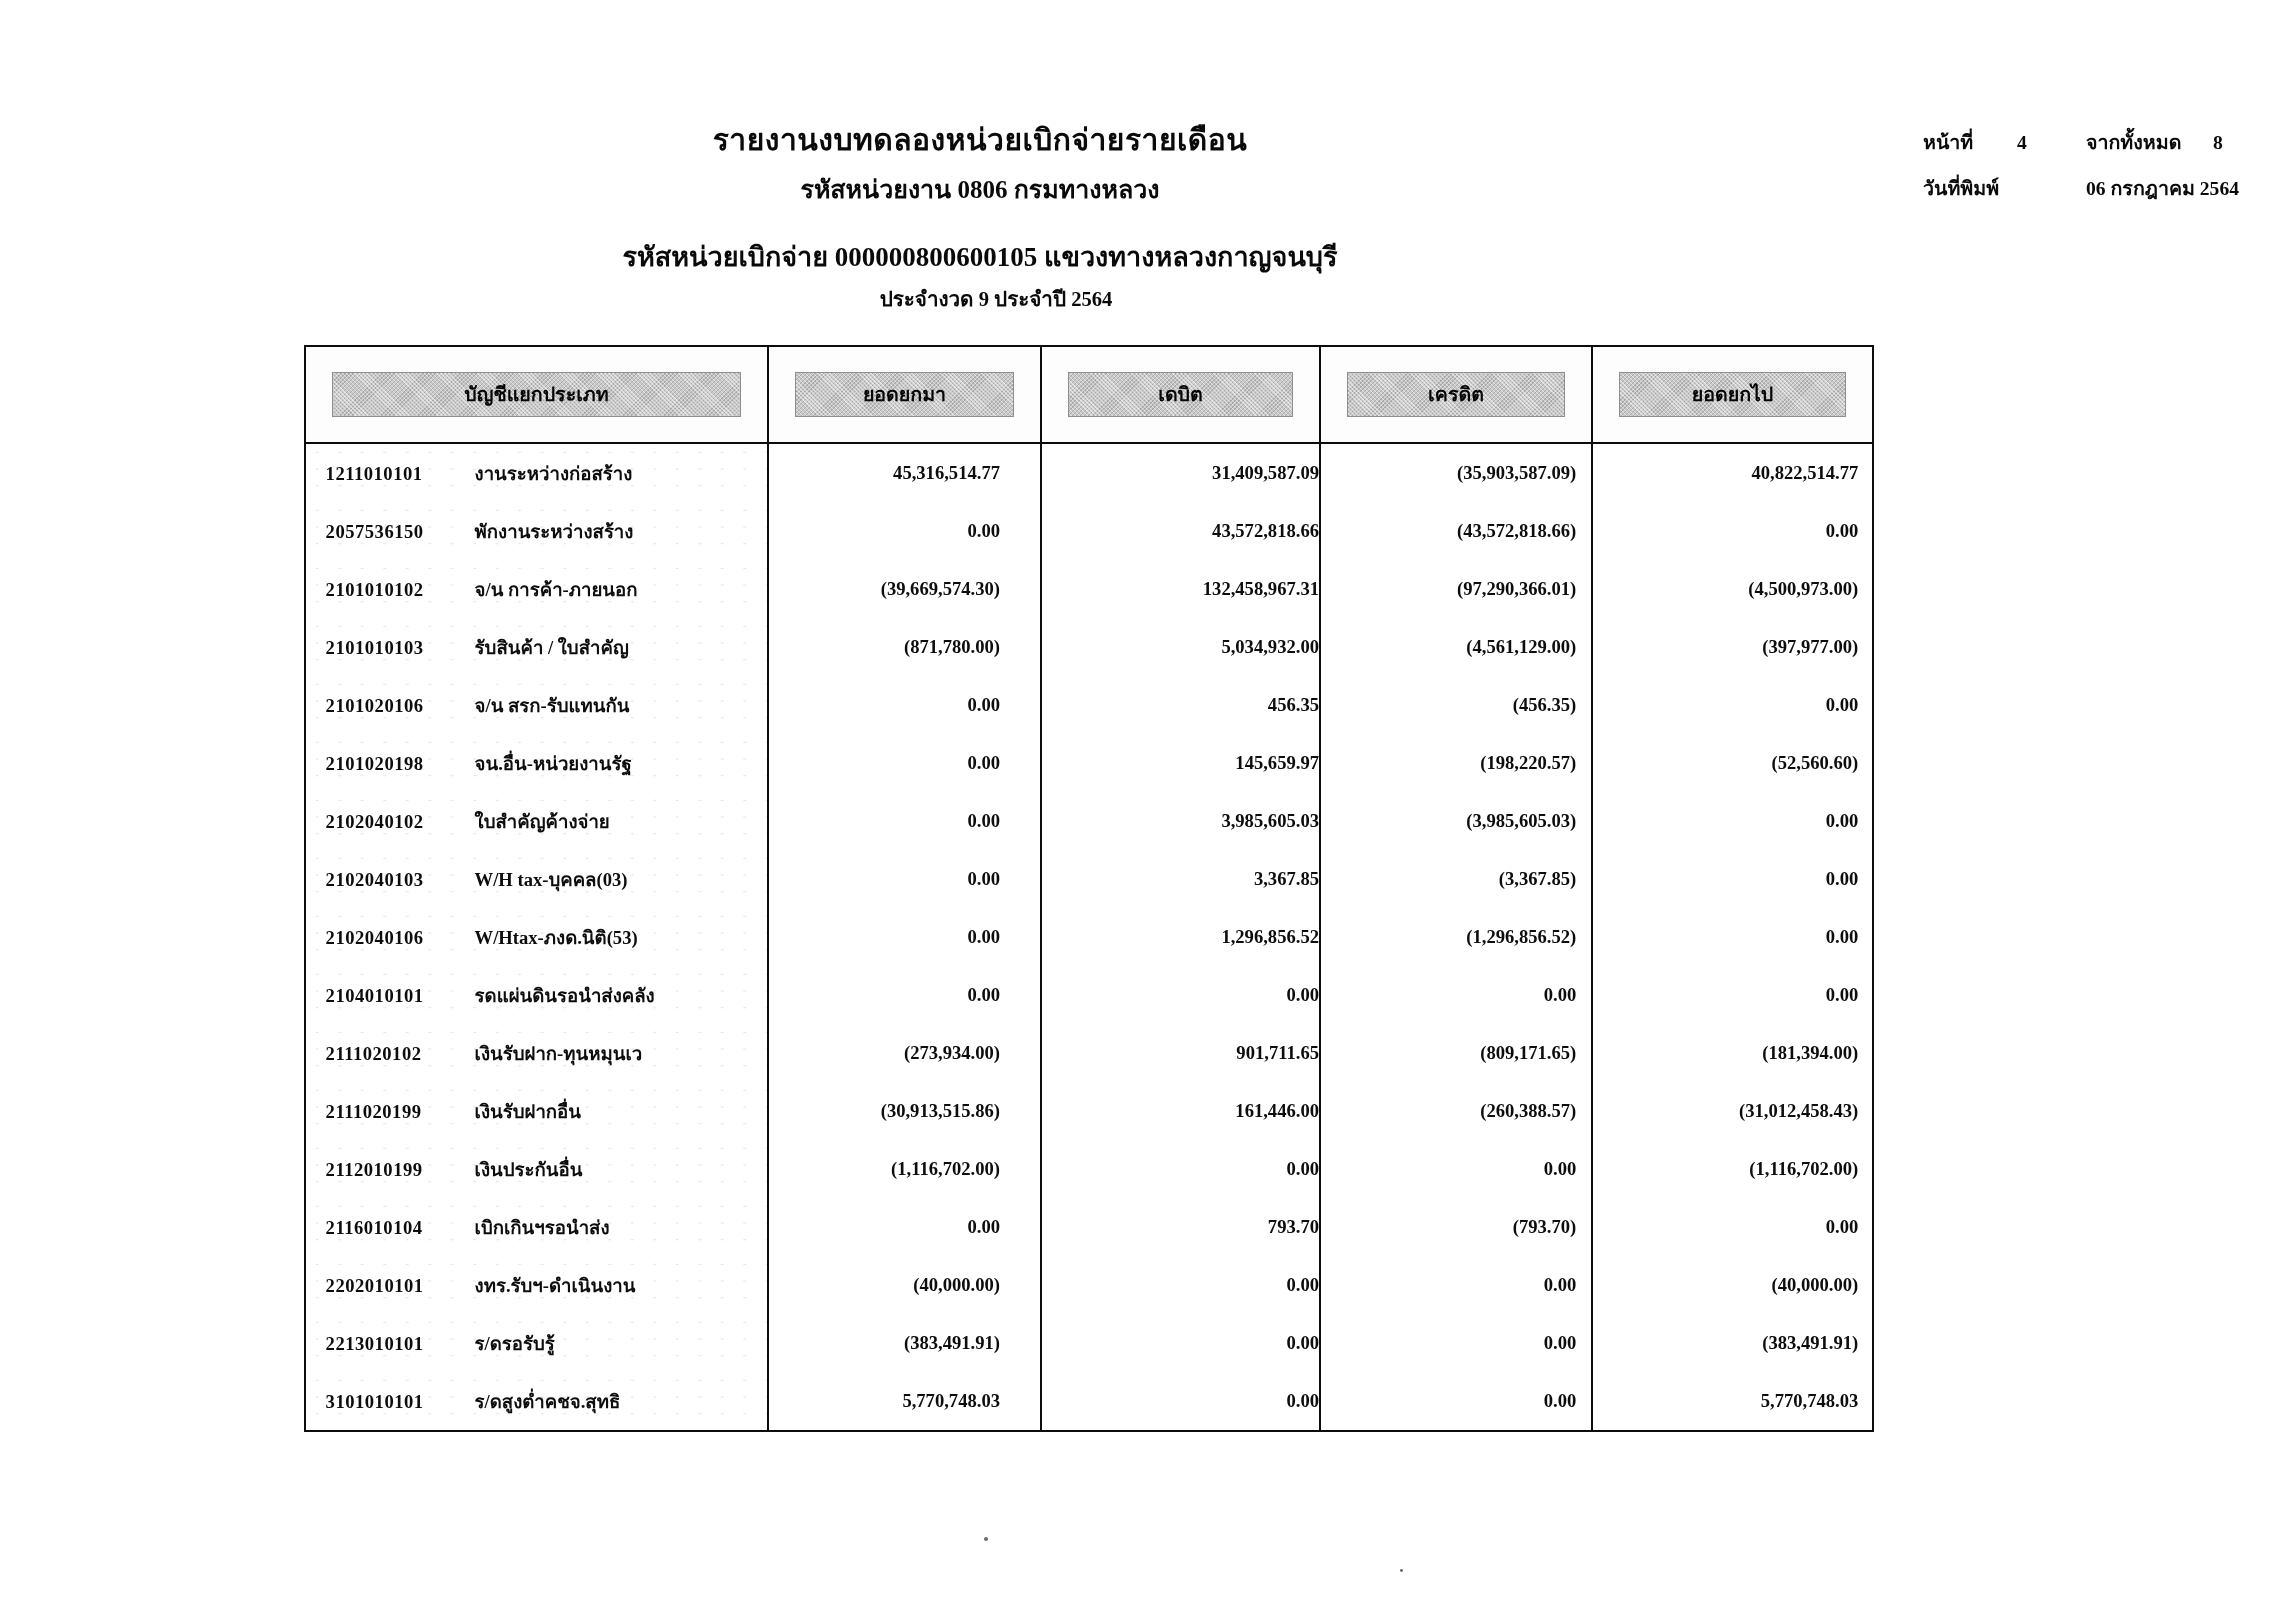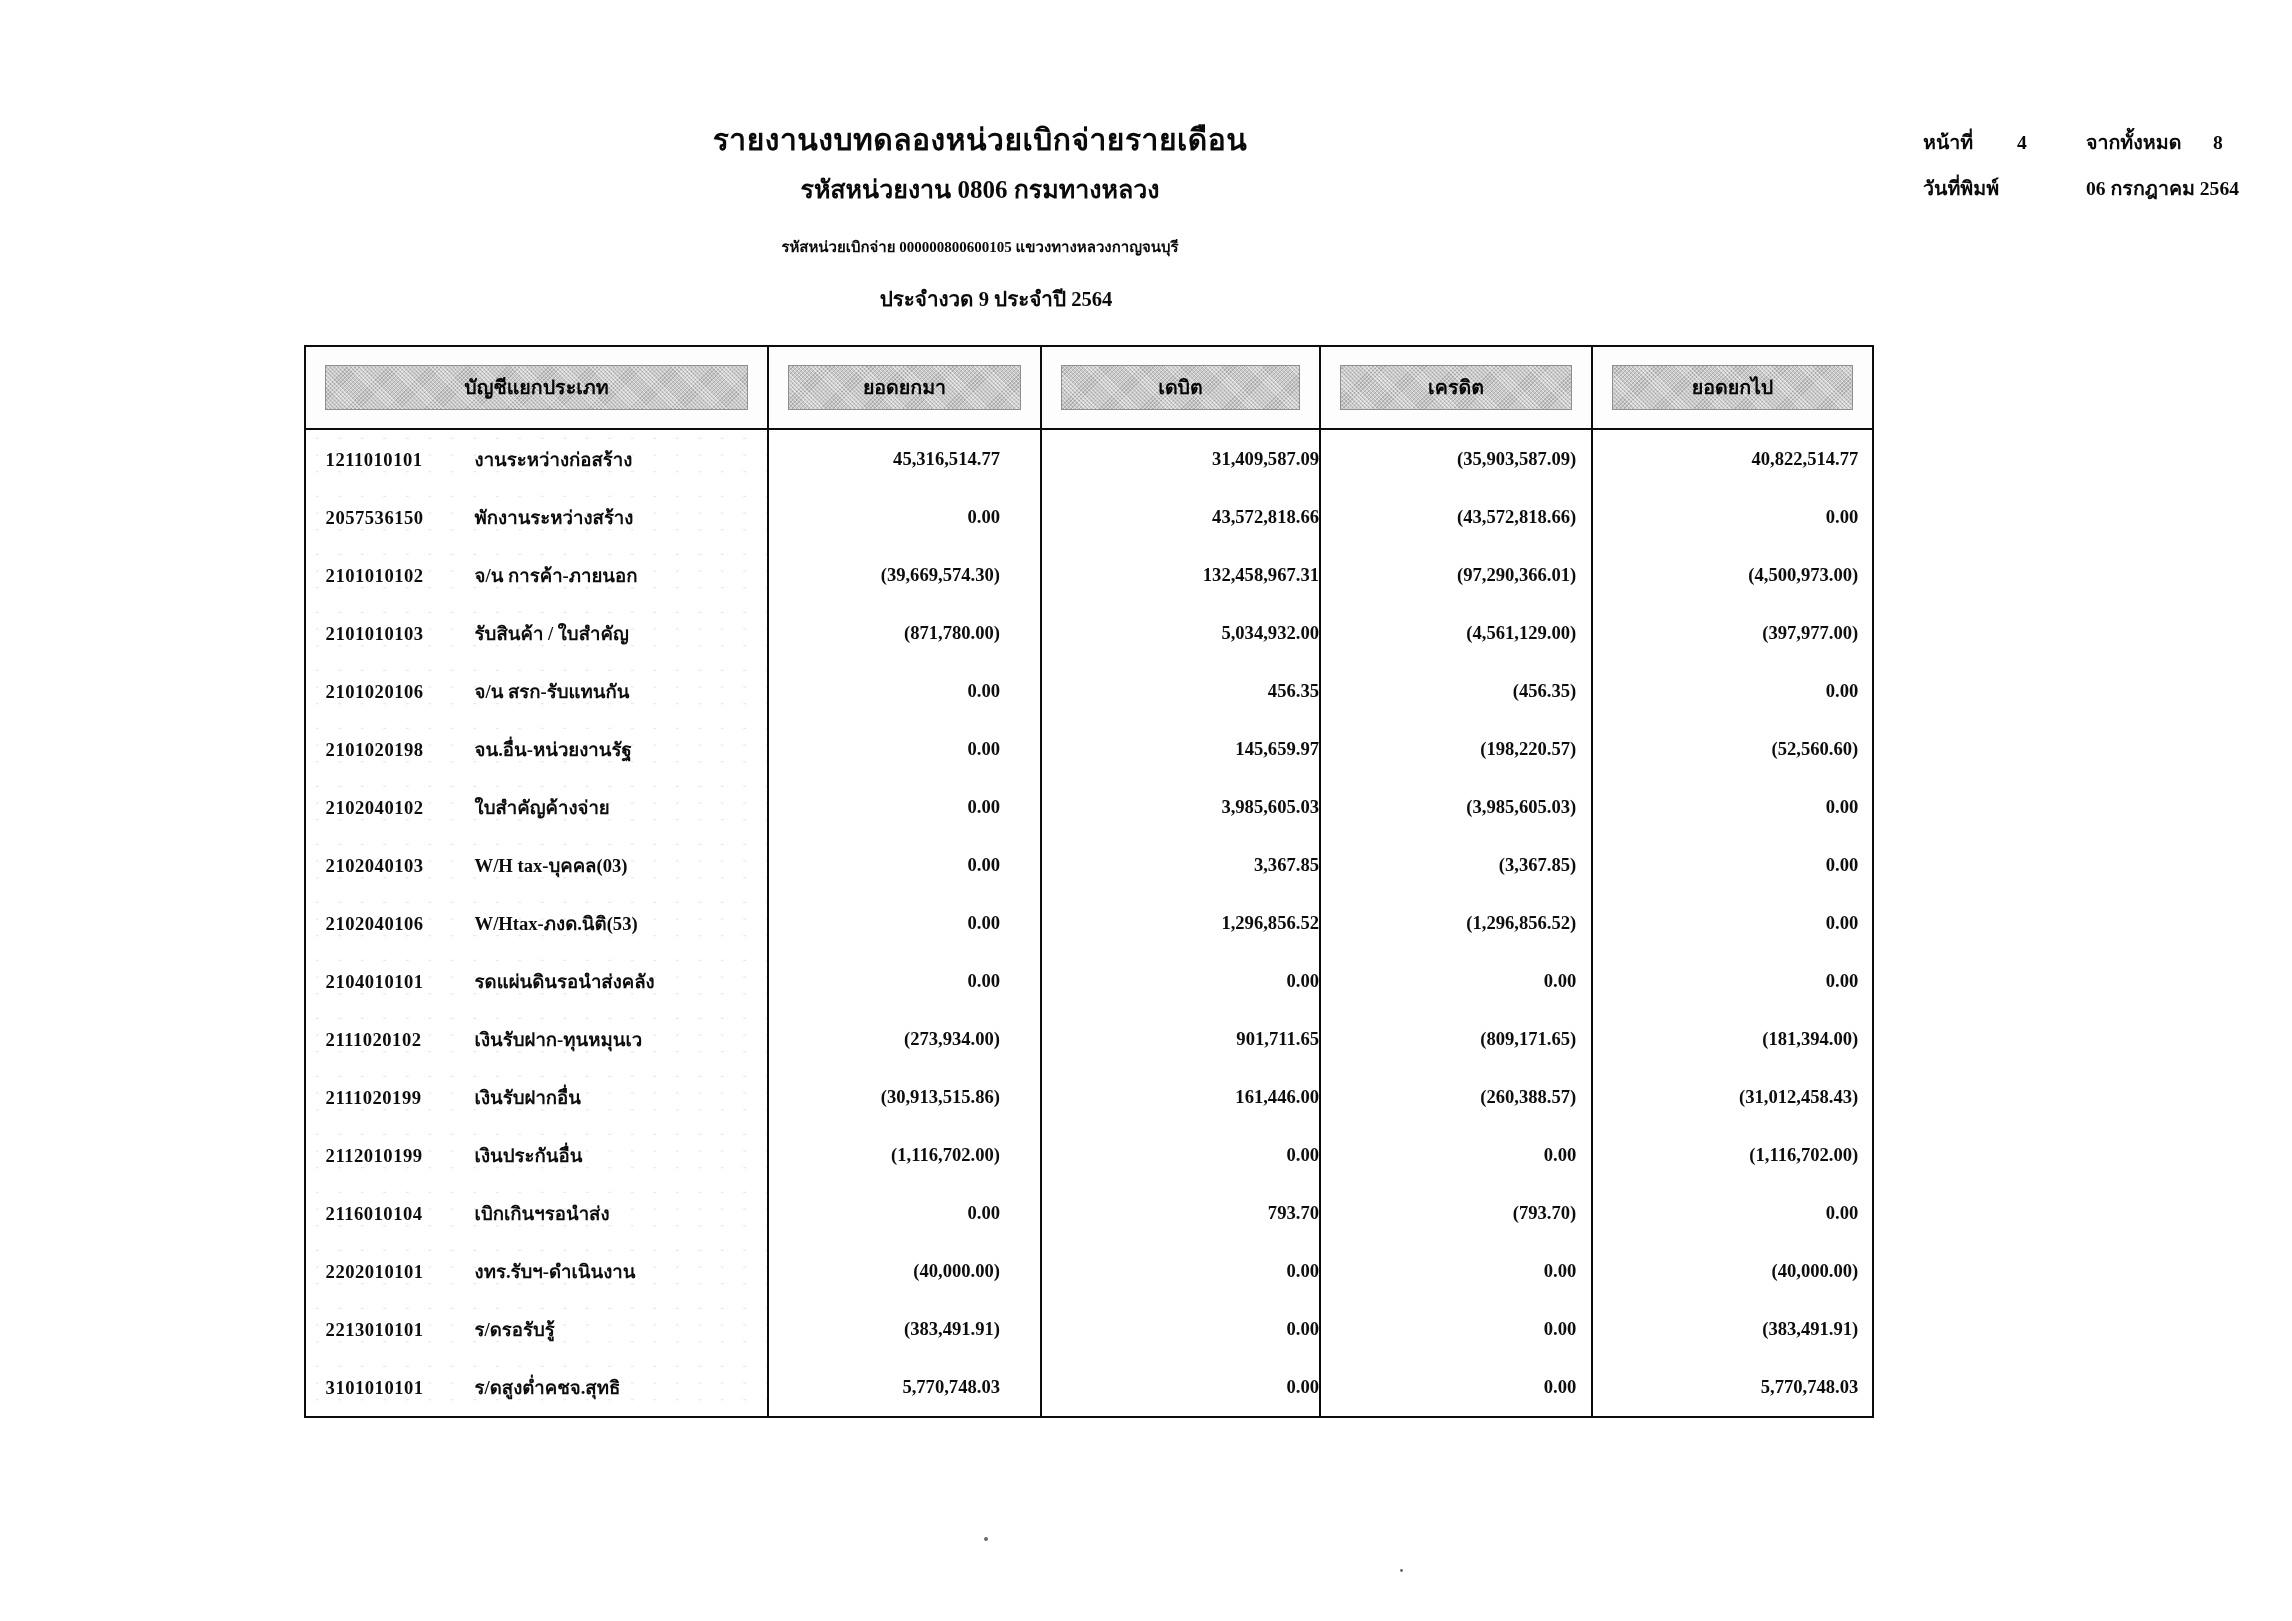--- a/index.html
+++ b/index.html
@@ -8,41 +8,41 @@
     width:2293px;height:1621px;
     background:#ffffff;
     font-family:"Liberation Serif","DejaVu Serif",serif;
     color:#0a0a0a;
     overflow:hidden;
   }
   
   .head-center{position:absolute;left:186px;top:0;width:1588px;text-align:center;}
   .doc-title{position:absolute;left:0;top:116px;width:100%;font-size:30px;font-weight:bold;letter-spacing:0.5px;}
   .doc-sub1{position:absolute;left:0;top:169px;width:100%;font-size:25px;font-weight:bold;}
-  .doc-sub2{position:absolute;left:0;top:235px;width:100%;font-size:15px;font-weight:bold;}
+  .doc-sub2{position:absolute;left:0;top:235px;width:100%;font-size:27px;font-weight:bold;}
   .doc-sub3{position:absolute;left:16px;top:282px;width:100%;font-size:20.6px;font-weight:bold;}
   
   .pageinfo{position:absolute;left:1923px;top:116px;width:353px;font-size:19.6px;font-weight:bold;}
   .pageinfo .row{display:flex;align-items:baseline;margin-bottom:13.7px;white-space:nowrap;margin-top:10px;}
   .pageinfo .lbl{display:inline-block;}
   .pi-page-label{width:94px;}
   .pi-page-num{width:69px;text-align:left;}
   .pi-of-label{width:127px;}
   .pi-total{width:39px;}
   .pi-date-label{width:163px;}
   
   table.tb{
     position:absolute;left:304px;top:345px;
     width:1568px;border-collapse:collapse;table-layout:fixed;
     border:2.9px solid #0c0c0c;
   }
   col.c1{width:463px;} col.c2{width:273px;} col.c3{width:279px;} col.c4{width:272px;} col.c5{width:281px;}
   .tb th{
     height:71px;border:2px solid #0c0c0c;border-top:2.9px solid #0c0c0c;
-    padding:5px;vertical-align:middle;background:#fdfdfd;margin-top:22px;
+    padding:12px;vertical-align:middle;background:#fdfdfd;margin-top:22px;
   }
   .tb thead th{border-bottom:2.9px solid #0c0c0c;}
   .hbox{
     margin:10.8px 13.7px;height:45px;line-height:45px;
     text-align:center;font-size:19.6px;font-weight:bold;color:#050505;
     background-color:#c9c9c9;
     background-image:
       repeating-linear-gradient(45deg, rgba(255,255,255,.5) 0 1px, transparent 1px 2.9px),
       repeating-linear-gradient(-45deg, rgba(0,0,0,.16) 0 1px, transparent 1px 2.9px);
     box-shadow:inset 0 0 0 1px #8f8f8f;

